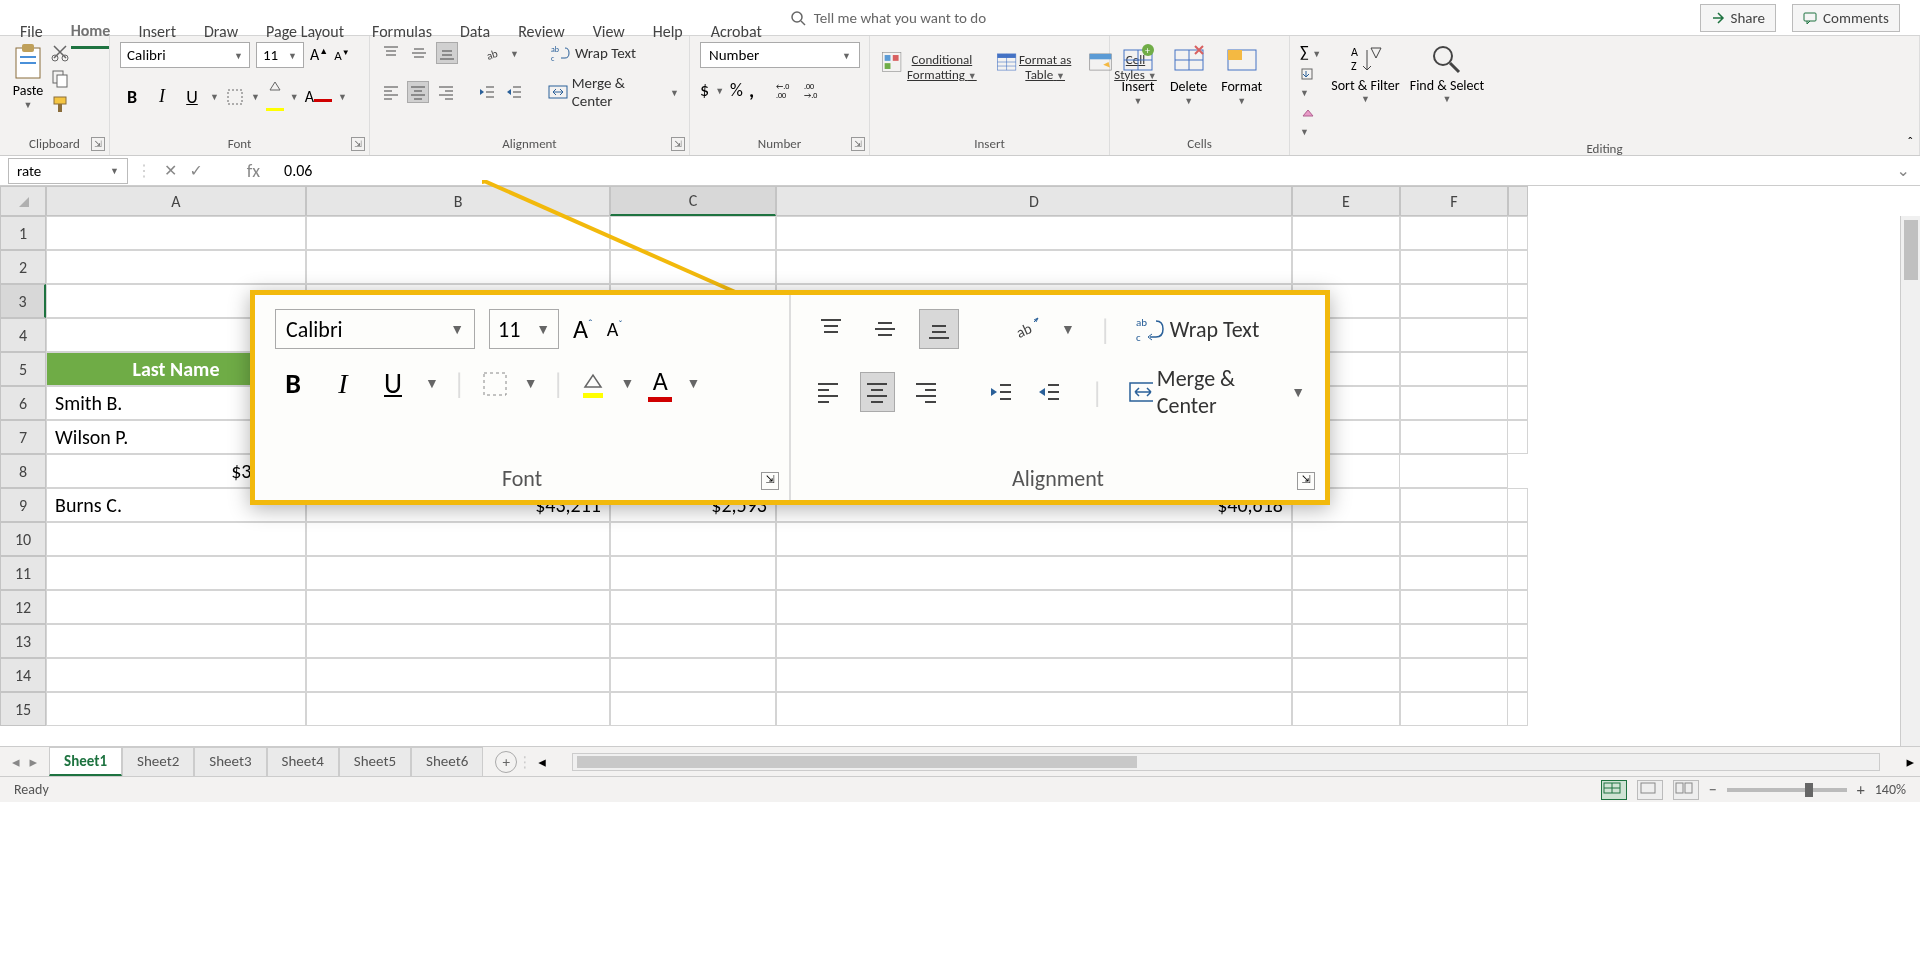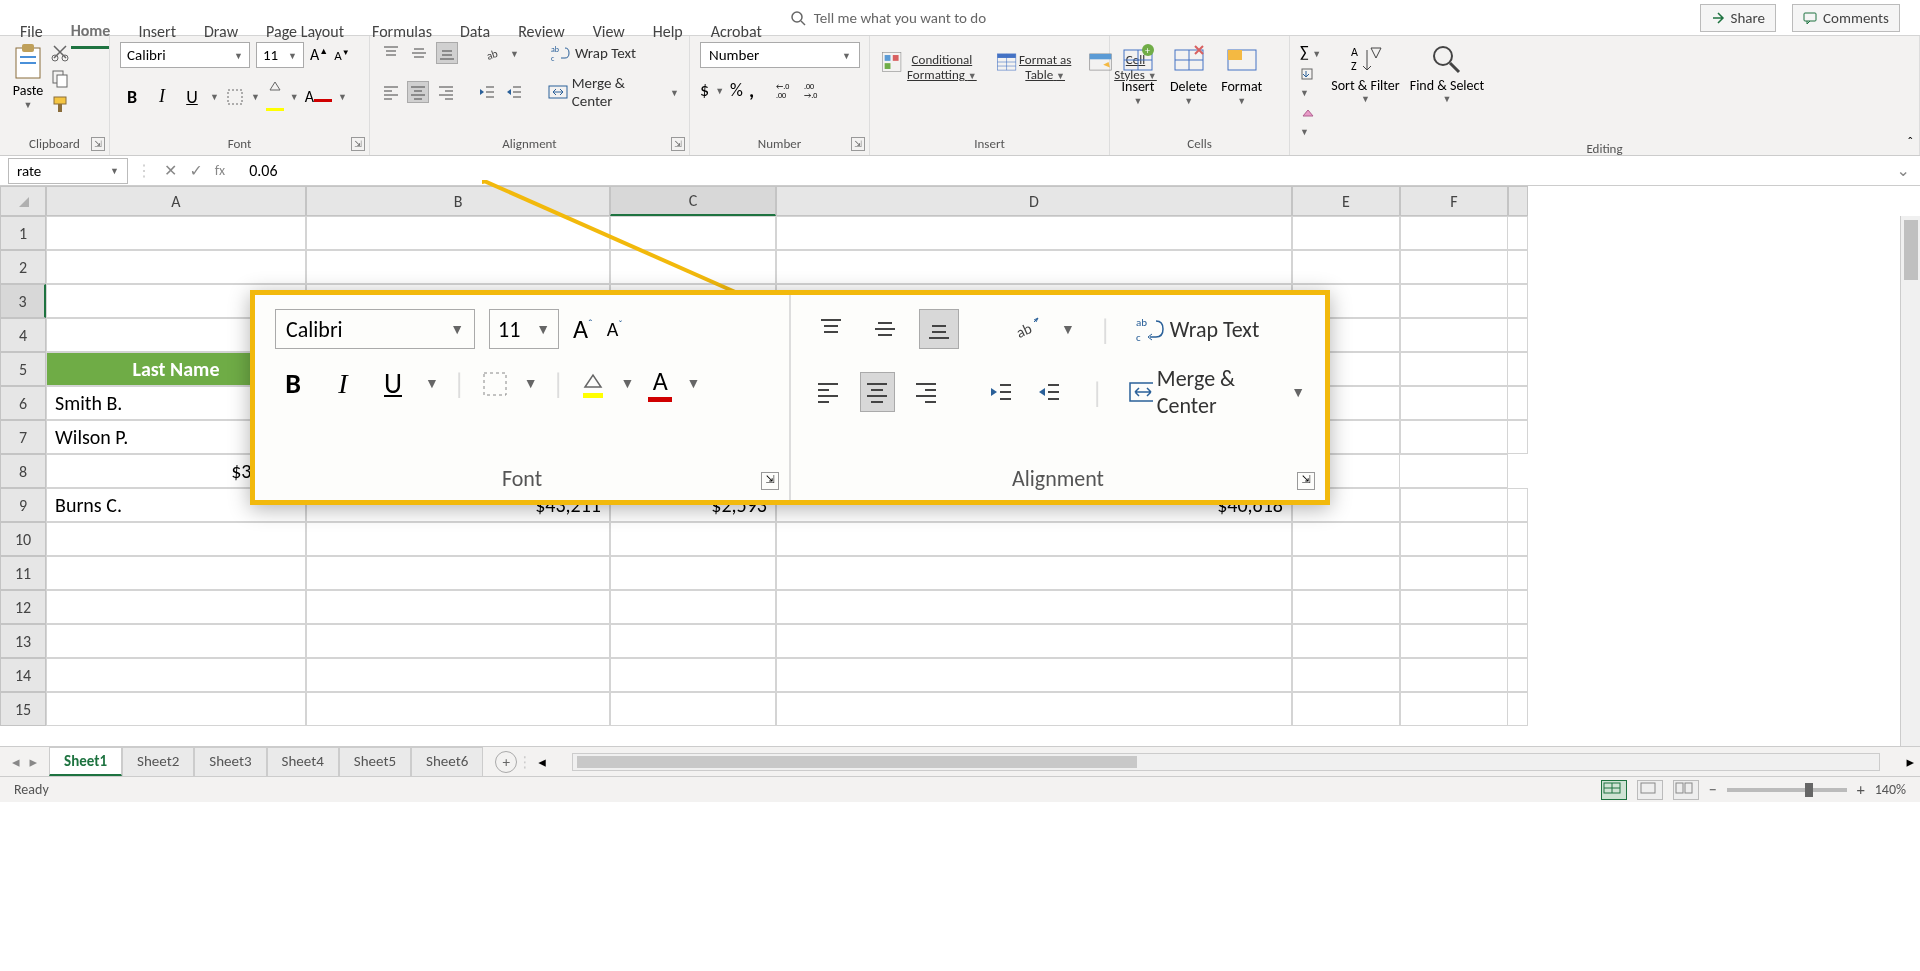--- a/index.html
+++ b/index.html
@@ -39,21 +39,21 @@
 .number-format { width: 160px; height: 26px; border: 1px solid #aaa; background: #fff; padding: 0 8px; font-size: 15px; display: flex; align-items: center; justify-content: space-between; }
 .big-style { display: flex; align-items: flex-end; font-size: 13px; color: #333; cursor: pointer; text-decoration: underline; }
 .big-style .icn { width: 40px; height: 40px; }
 .cells-col { display: flex; flex-direction: column; align-items: center; font-size: 14px; cursor:pointer; }
 .cells-col .icn { width: 36px; height: 36px; }
 
 
 .formula-bar { display: flex; align-items: center; height: 30px; border-bottom: 1px solid #ccc; background: #fff; }
 .name-box { width: 120px; height: 26px; border: 1px solid #bbb; margin: 0 8px; padding: 0 8px; font-size: 15px; display:flex; align-items:center; justify-content:space-between; }
 .fx-btns { display: flex; gap: 12px; padding: 0 12px; color: #888; font-size: 16px; align-items:center; }
-.fx { font-size: 14px; }
+.fx { font-size: 18px; margin-left: 32px; }
 .formula-input { flex: 1; border: none; padding: 0 12px; font-size: 16px; }
 
 
 .grid-area { position: relative; overflow: hidden; height: 560px; }
 .grid { display: grid; grid-template-columns: 46px 260px 304px 166px 516px 108px 108px 20px; }
 .col-header, .row-header, .corner { background: #e6e6e6; border: 1px solid #c4c4c4; font-size: 16px; color: #444; display: flex; align-items: center; justify-content: center; height: 30px; }
 .col-header.sel { background: #d8d8d8; border-bottom: 2px solid #1e7340; }
 .row-header.sel { background: #d8d8d8; border-right: 2px solid #1e7340; }
 .cell { border: 1px solid #d4d4d4; height: 34px; font-size: 20px; padding: 0 8px; display: flex; align-items: center; background: #fff; }
 .cell.right { justify-content: flex-end; }

